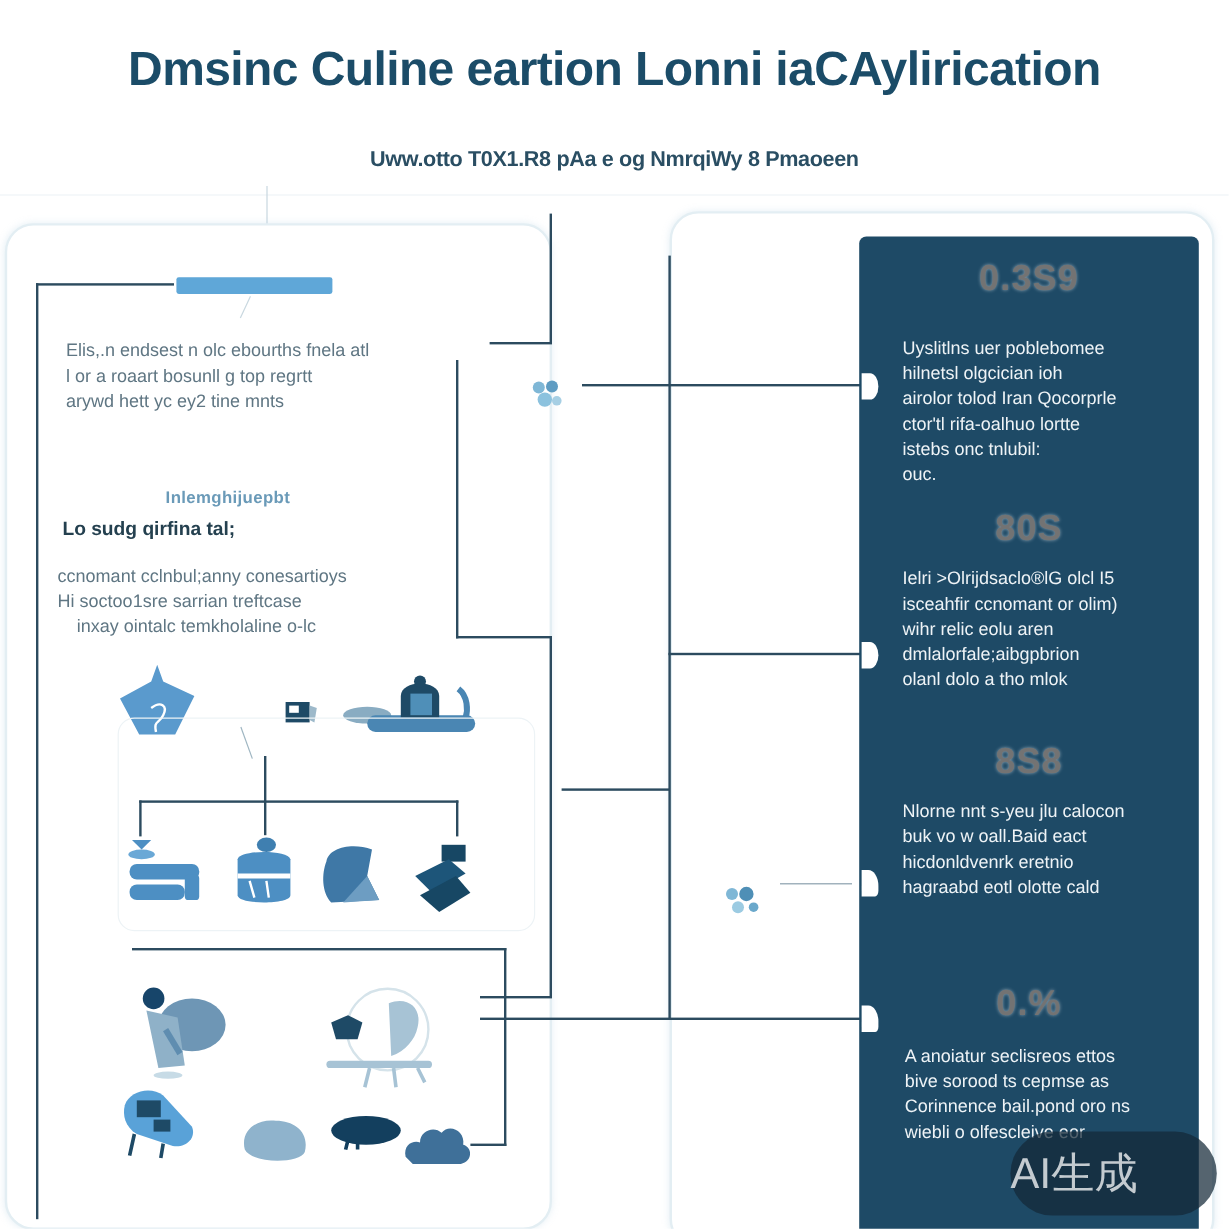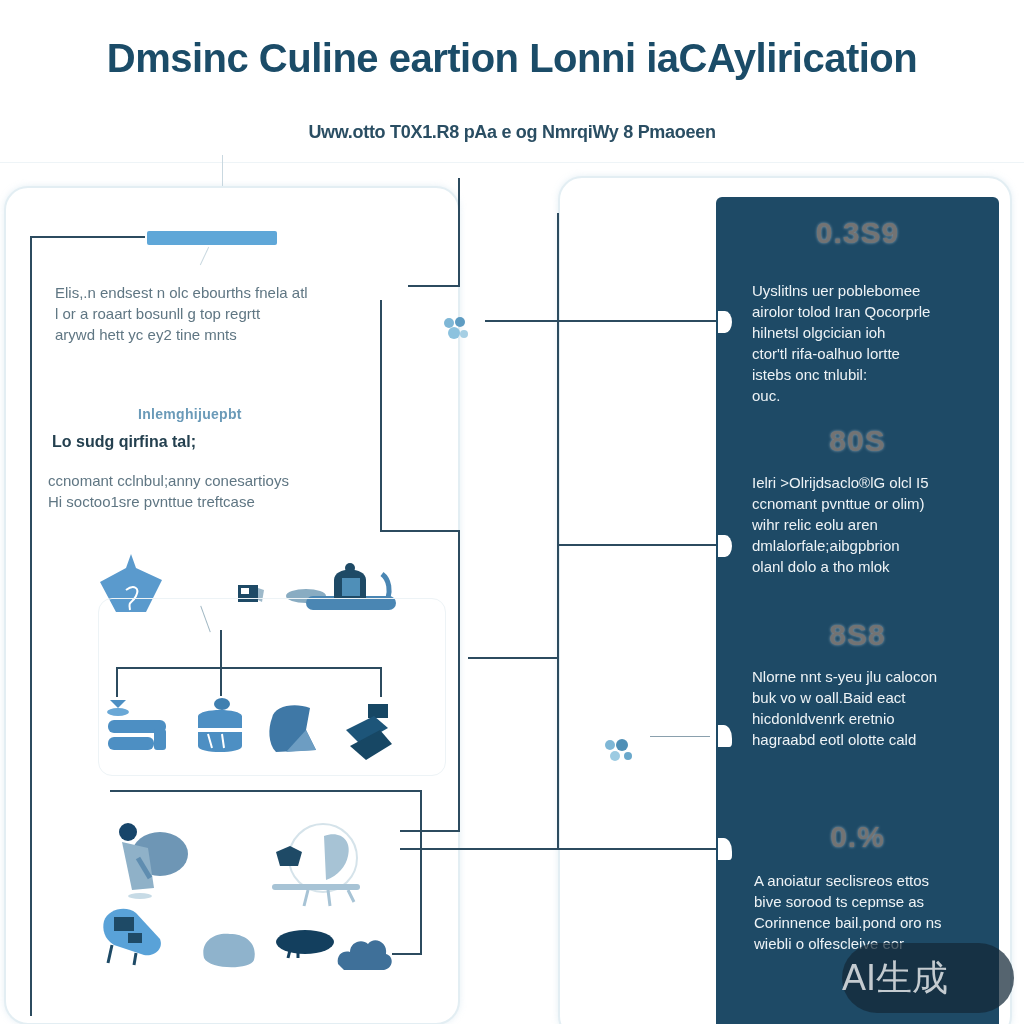--- a/index.html
+++ b/index.html
@@ -102,21 +102,22 @@
   <div class="txt faded">Elis,.n endsest n olc ebourths fnela atl</div>
   <div class="txt faded">l or a roaart bosunll g top regrtt</div>
   <div class="txt faded">arywd hett yc ey2 tine mnts</div>
 </div>
 
 <div class="abs heading-faint" style="left:138px;top:406px;">Inlemghijuepbt</div>
 <div class="abs heading-dark" style="left:52px;top:433px;">Lo sudg qirfina tal;</div>
 
 <div class="abs" style="left:48px;top:470px;width:330px;">
   <div class="txt faded">ccnomant cclnbul;anny conesartioys</div>
-  <div class="txt faded">Hi soctoo1sre pvnttue treftcase</div>
+  <div class="txt faded">Hi soctoo1sre sarrian treftcase</div>
+  <div class="txt faded" style="padding-left:16px;">inxay ointalc temkholaline o-lc</div>
 </div>
 
 <div class="icon" style="left:96px;top:550px;width:70px;height:70px;">
   <svg width="70" height="70" viewBox="0 0 70 70">
       <path d="M35 4 L40 18 L66 30 L50 62 L20 62 L4 32 L30 18 Z" fill="#5a9acd"></path>
       <path d="M30 40 C38 34 44 38 40 46 C36 54 32 50 34 60" stroke="#ffffff" stroke-width="2" fill="none"></path>
     </svg>
 </div>
 <div class="icon" style="left:236px;top:582px;width:30px;height:24px;">
   <svg width="30" height="24" viewBox="0 0 30 24">
@@ -224,31 +225,31 @@
 <div class="abs dark-panel"></div>
 
 <div class="abs tab-marker" style="left:718px;top:311px;"></div>
 <div class="abs tab-marker" style="left:718px;top:535px;"></div>
 <div class="abs tab-marker" style="left:718px;top:725px;border-radius:0 60% 20% 0;"></div>
 <div class="abs tab-marker" style="left:718px;top:838px;border-radius:0 60% 20% 0;"></div>
 
 <div class="abs stat" style="left:716px;top:216px;width:283px;">0.3S9</div>
 <div class="abs" style="left:752px;top:280px;width:240px;">
   <div class="stat-text">Uyslitlns uer poblebomee</div>
+  <div class="stat-text">hilnetsl olgcician ioh</div>
   <div class="stat-text">airolor tolod Iran Qocorprle</div>
-  <div class="stat-text">hilnetsl olgcician ioh</div>
   <div class="stat-text">ctor'tl rifa-oalhuo lortte</div>
   <div class="stat-text">istebs onc tnlubil:</div>
   <div class="stat-text">ouc.</div>
 </div>
 
 <div class="abs stat" style="left:716px;top:424px;width:283px;">80S</div>
 <div class="abs" style="left:752px;top:472px;width:240px;">
   <div class="stat-text">Ielri &gt;Olrijdsaclo®lG olcl I5</div>
-  <div class="stat-text">ccnomant pvnttue or olim)</div>
+  <div class="stat-text">isceahfir ccnomant or olim)</div>
   <div class="stat-text">wihr relic eolu aren</div>
   <div class="stat-text">dmlalorfale;aibgpbrion</div>
   <div class="stat-text">olanl dolo a tho mlok</div>
 </div>
 
 <div class="abs stat" style="left:716px;top:618px;width:283px;">8S8</div>
 <div class="abs" style="left:752px;top:666px;width:240px;">
   <div class="stat-text">Nlorne nnt s-yeu jlu calocon</div>
   <div class="stat-text">buk vo w oall.Baid eact</div>
   <div class="stat-text">hicdonldvenrk eretnio</div>

